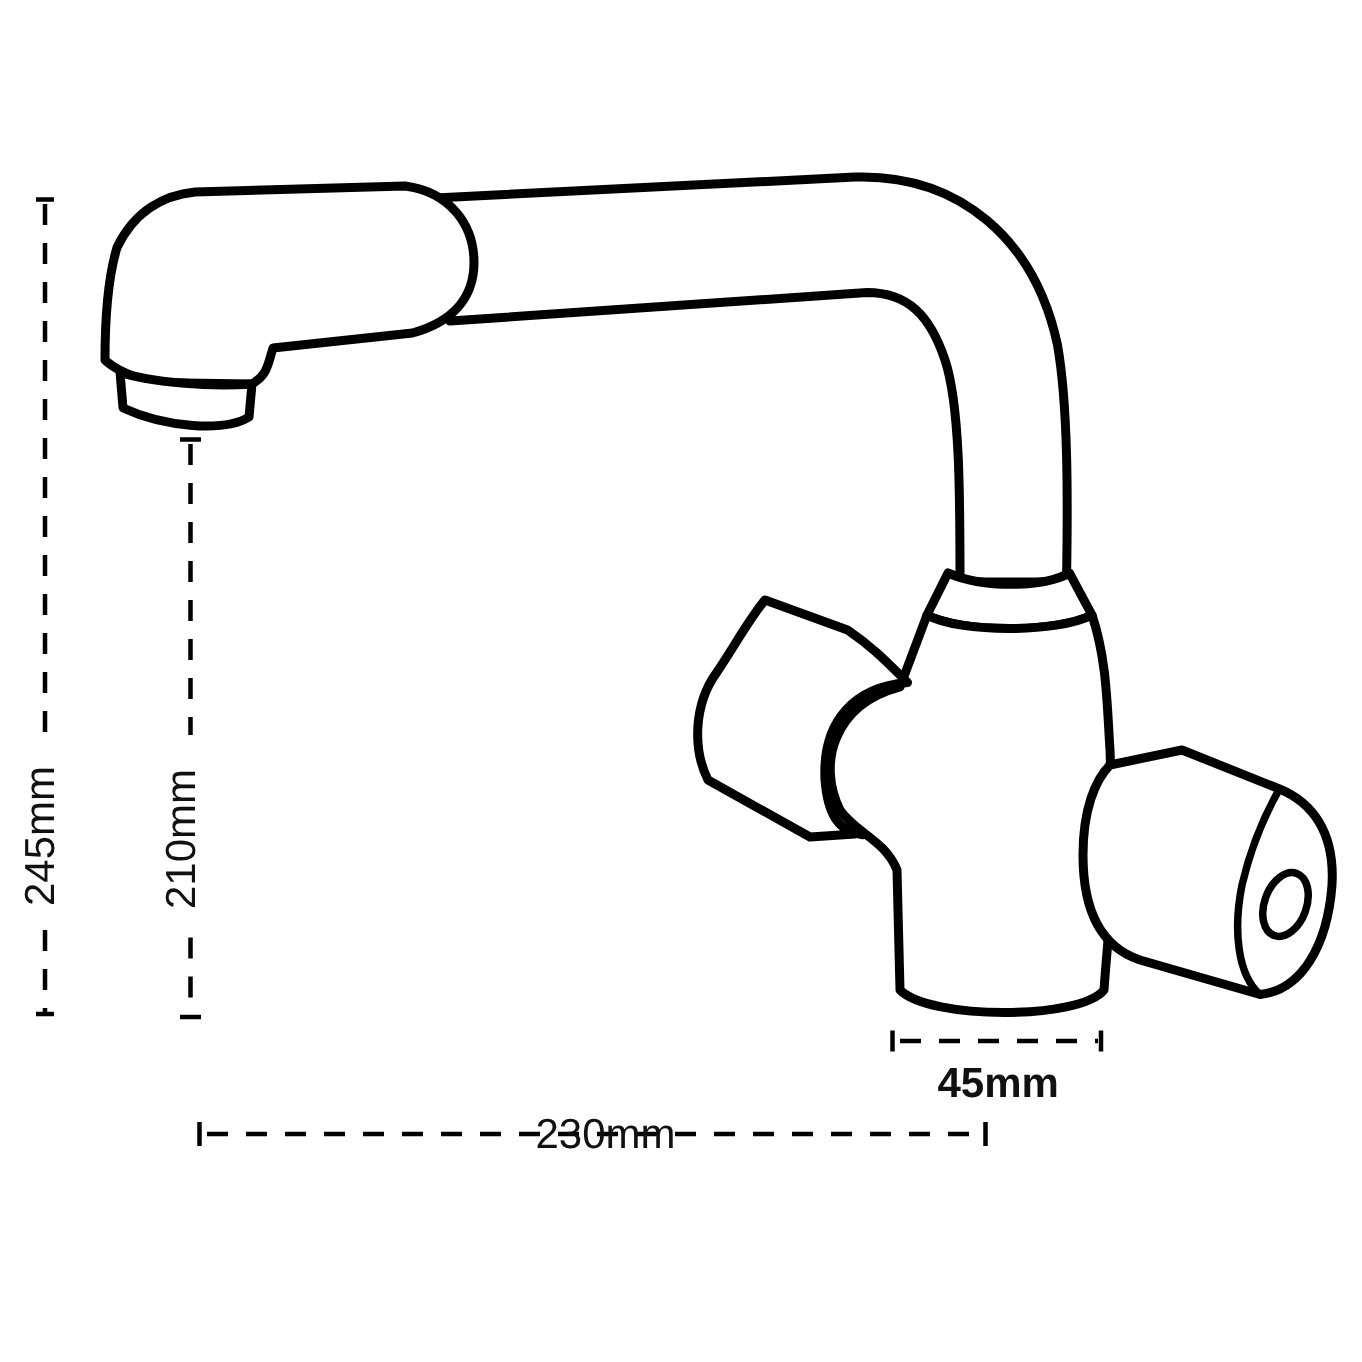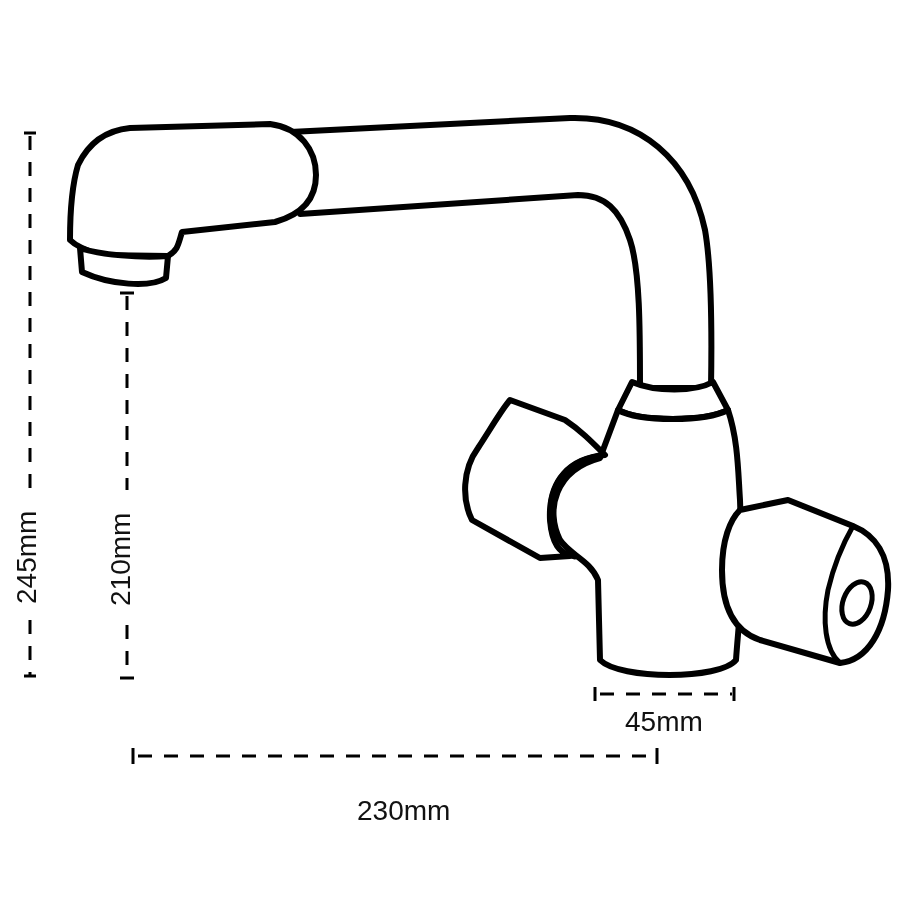--- a/index.html
+++ b/index.html
@@ -89,15 +89,15 @@
 
     <g>
       <line class="tick" x1="595" y1="687" x2="595" y2="701"></line>
       <line class="dim" x1="600" y1="694" x2="732" y2="694"></line>
       <line class="tick" x1="734" y1="687" x2="734" y2="701"></line>
     </g>
   </svg>
 
   <div class="label vlabel" style="left:13px; top:604px;">245mm</div>
   <div class="label vlabel" style="left:107px; top:606px;">210mm</div>
-  <div class="label" style="left:357px; top:797px;">230mm</div>
-  <div class="label" style="left:625px; top:708px;">45mm</div>
+  <div class="label" style="left:357px; top:742px;">230mm</div>
+  <div class="label" style="left:625px; top:708px;font-weight:bold;">45mm</div>
 </div>
 
 </body></html>

